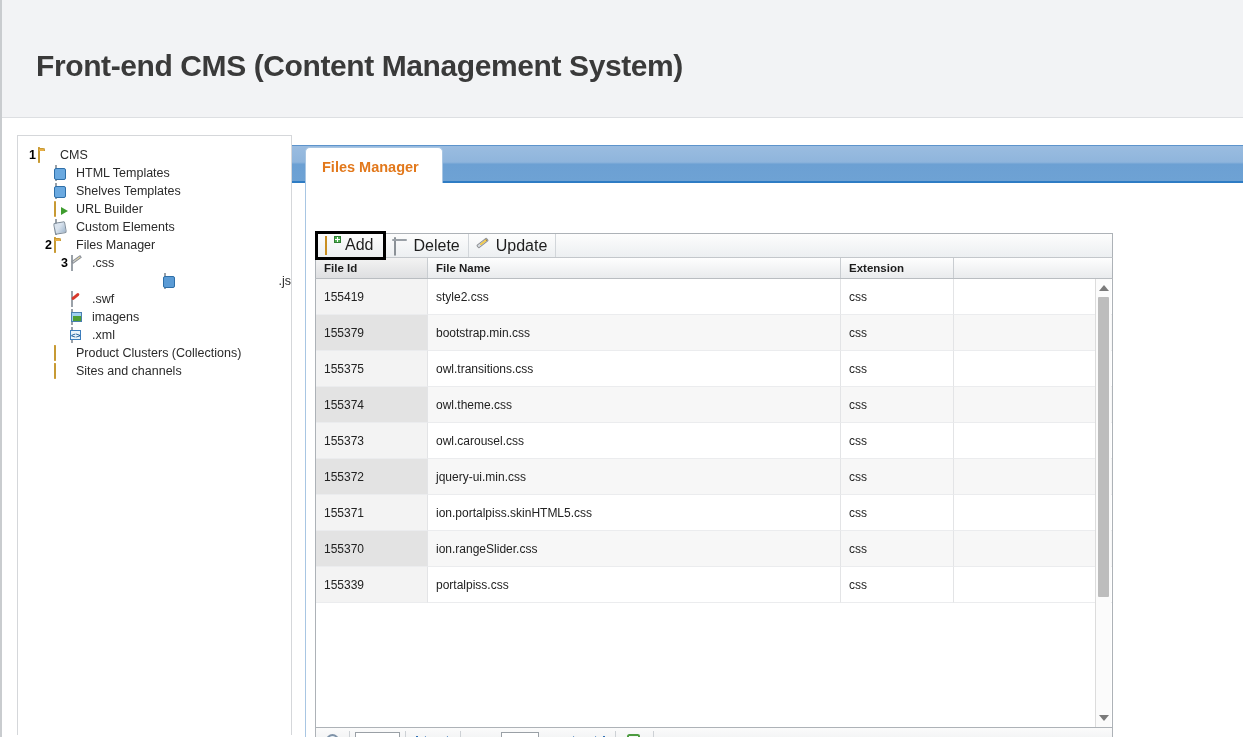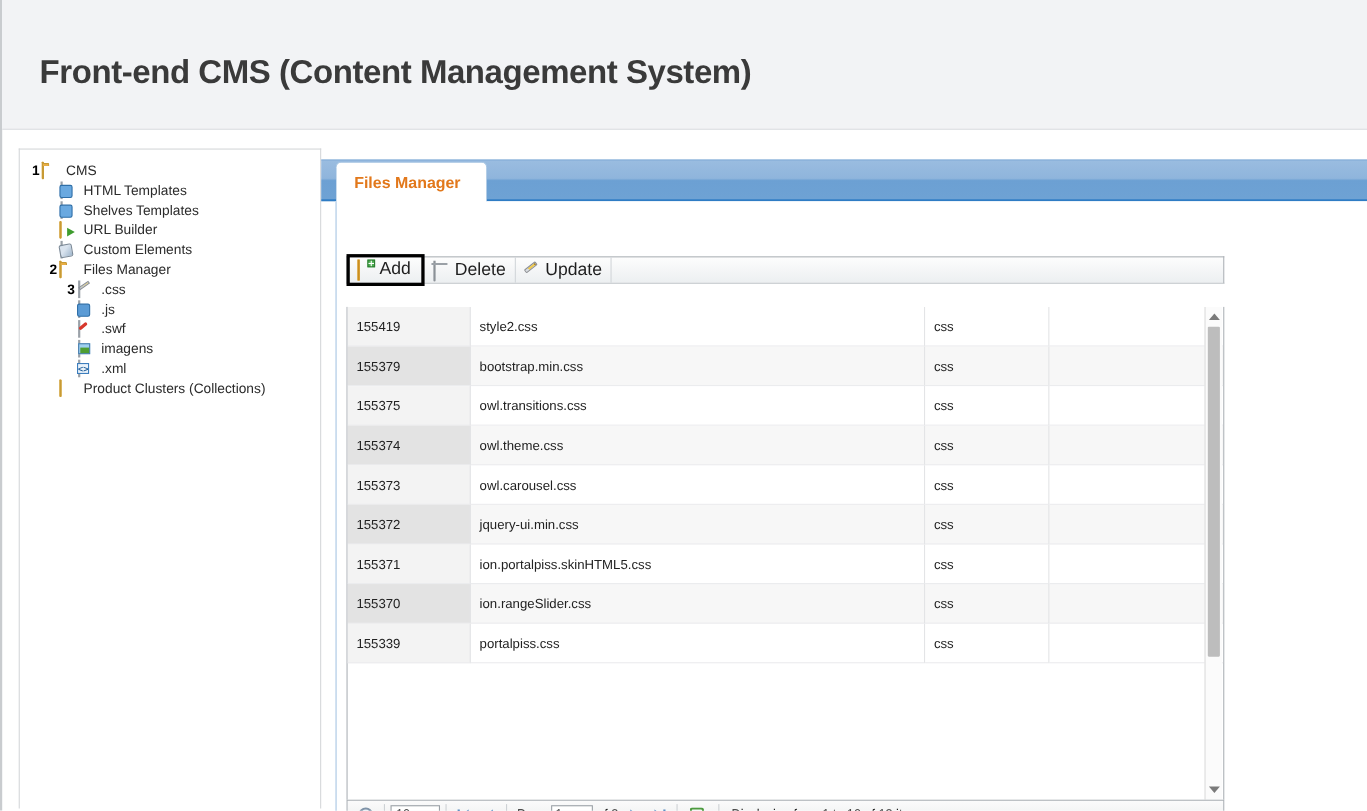--- a/index.html
+++ b/index.html
@@ -465,21 +465,21 @@
         <div class="tree-row" style="padding-left: 20px;">
           <span class="tree-num">2</span>
           <span class="ti"><span class="ico-folder-open"></span></span>
           <span class="tree-label">Files Manager</span>
         </div>
         <div class="tree-row" style="padding-left: 36px;">
           <span class="tree-num">3</span>
           <span class="ti"><span class="ico-pencil-doc"></span></span>
           <span class="tree-label">.css</span>
         </div>
-        <div class="tree-row" style="padding-left: 36px;">
+        <div class="tree-row" style="padding-left: 36px; justify-content: space-between;">
           <span class="tree-num blank">0</span>
           <span class="ti"><span class="ico-page"><span class="badge badge-blue"></span></span></span>
           <span class="tree-label">.js</span>
         </div>
         <div class="tree-row" style="padding-left: 36px;">
           <span class="tree-num blank">0</span>
           <span class="ti"><span class="ico-page ico-swf"></span></span>
           <span class="tree-label">.swf</span>
         </div>
         <div class="tree-row" style="padding-left: 36px;">
@@ -489,20 +489,25 @@
         </div>
         <div class="tree-row" style="padding-left: 36px;">
           <span class="tree-num blank">0</span>
           <span class="ti"><span class="ico-page"><span class="ico-xml-inner">&lt;&gt;</span></span></span>
           <span class="tree-label">.xml</span>
         </div>
         <div class="tree-row" style="padding-left: 20px;">
           <span class="tree-num blank">0</span>
           <span class="ti"><span class="ico-folder"></span></span>
           <span class="tree-label">Product Clusters (Collections)</span>
+        </div>
+        <div class="tree-row" style="padding-left: 20px;">
+          <span class="tree-num blank">0</span>
+          <span class="ti"><span class="ico-folder"></span></span>
+          <span class="tree-label">Sites and channels</span>
         </div>
       </div>
   </div>
 
   <div class="main-panel">
 
     <div class="tabbar">
       <div class="tab">
         <div class="tab-label">Files Manager</div>
       </div>
@@ -524,20 +529,26 @@
           <span>Delete</span>
         </div>
         <div class="tb-btn">
           <span class="tb-ico">
             <span class="ico-pencil"></span>
           </span>
           <span>Update</span>
         </div>
       </div>
 
+      <div class="thead" id="thead">
+          <div class="th c0">File Id</div>
+          <div class="th c1">File Name</div>
+          <div class="th c2">Extension</div>
+          <div class="th c3"></div>
+        </div>
 
       <div class="tbody">
         <div id="rows">
             <div class="trow odd">
               <div class="td c0">155419</div>
               <div class="td c1">style2.css</div>
               <div class="td c2">css</div>
               <div class="td c3"></div>
             </div>
             <div class="trow even">

